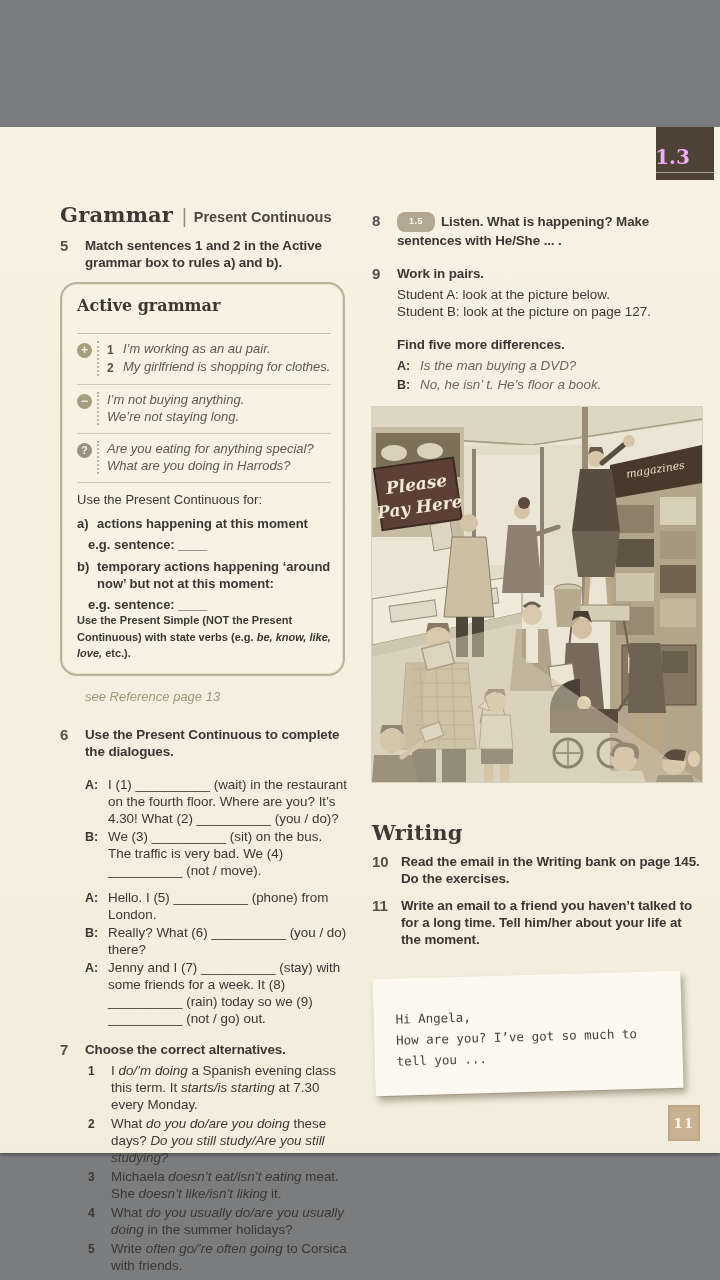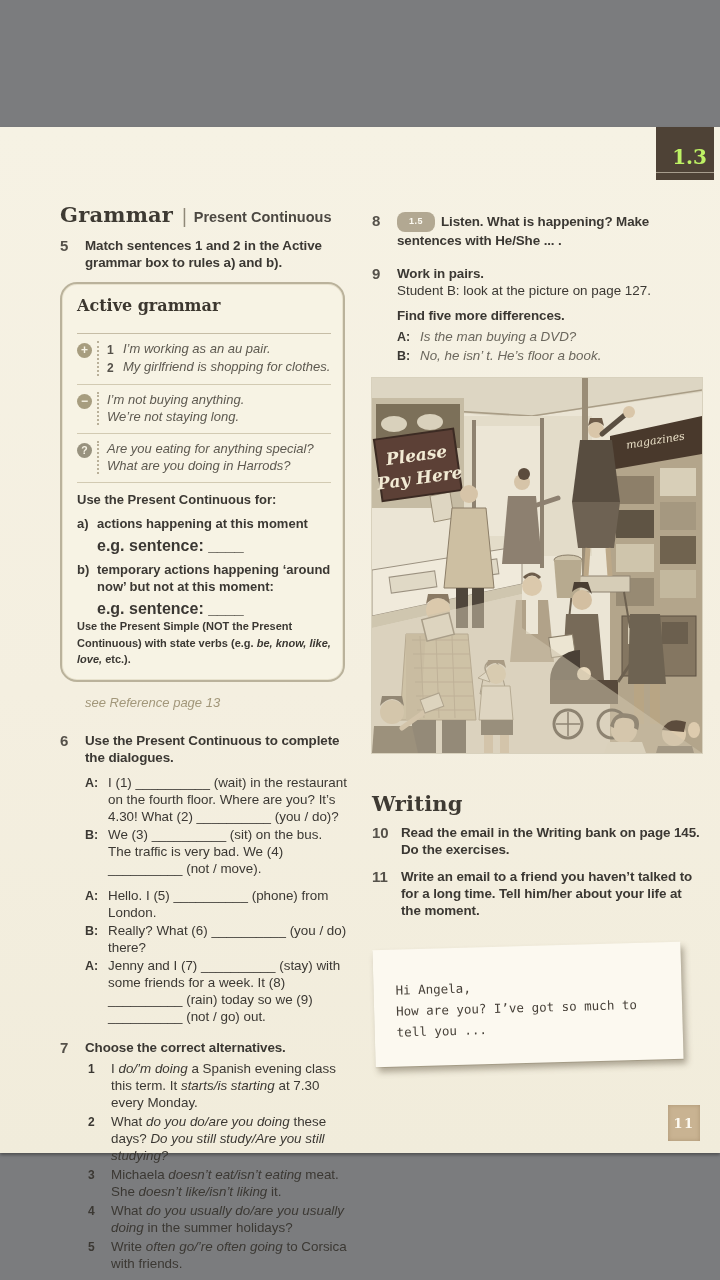--- a/index.html
+++ b/index.html
@@ -10,24 +10,24 @@
     -webkit-font-smoothing:antialiased;
   }
   .page{
     position:absolute;top:127px;left:0;width:720px;height:1026px;
     background:linear-gradient(180deg,#f6f2e4 0%,#f4efe0 55%,#f1ecdb 100%);
     box-shadow:0 2px 3px rgba(0,0,0,.35);
   }
   
   .unit-tab{
     position:absolute;top:0;right:6px;width:58px;height:53px;
-    background:#4e4236;color:#bef264;
+    background:#4e4236;color:#f0abfc;
     font-family:"DejaVu Serif",serif;font-weight:bold;font-size:20px;
     display:flex;align-items:flex-end;justify-content:flex-end;
-    padding:0 7px 11px 0;box-sizing:border-box;
+    padding:0 24px 11px 0;box-sizing:border-box;
   }
   .unit-tab::after{content:"";position:absolute;left:0;right:0;bottom:7px;height:1px;background:rgba(240,233,213,.55);}
   
   .col-l{position:absolute;left:60px;top:75px;width:287px;}
   .col-r{position:absolute;left:372px;top:85px;width:331px;}
   
   .big-head{font-family:"DejaVu Serif",serif;font-weight:bold;font-size:21px;color:#3e3a33;letter-spacing:.2px;}
   .big-head .div{font-weight:normal;color:#8f8878;font-size:19px;margin:0 6px 0 8px;}
   .big-head .sub{font-family:"Liberation Sans",sans-serif;font-weight:bold;font-size:14.5px;color:#4c4842;letter-spacing:0;}
   
@@ -52,24 +52,24 @@
   .ag-ico{
     flex:none;width:15px;height:15px;border-radius:50%;
     background:#a79d7f;color:#f7f3e5;font-size:12px;line-height:15px;text-align:center;font-weight:bold;
     margin:2px 5px 0 0;
   }
   .ag-ico.q{background:#98927f;font-size:10.5px;}
   .ag-dots{flex:none;border-left:2px dotted #b9b099;margin-right:8px;}
   .ag-txt{font-style:italic;color:#5d5950;font-size:13px;line-height:16.5px;}
   .ag-exline{display:flex;}
   .ag-exnum{flex:none;font-style:normal;font-weight:bold;color:#55514a;width:16px;font-size:12px;padding-top:1px;}
-  .ag-use{font-size:13px;line-height:16.5px;color:#3b3833;margin-top:9px;font-weight:bold;}
+  .ag-use{font-size:13px;line-height:16.5px;color:#3b3833;margin-top:9px;font-weight:normal;}
   .ag-rule{display:flex;margin-top:7px;font-size:13px;line-height:16.5px;color:#3b3833;font-weight:bold;}
   .ag-rl{flex:none;width:20px;}
-  .ag-eg{margin:5px 0 0 20px;font-size:16px;color:#3b3833;font-weight:bold;}
+  .ag-eg{margin:5px 0 0 11px;font-size:13px;color:#3b3833;font-weight:bold;}
   .ag-note{font-size:11px;line-height:16.5px;color:#3b3833;font-weight:bold;}
   .ag-note .it{font-style:italic;font-weight:bold;}
   .reference{margin:13px 0 0 25px;font-style:italic;font-size:13px;color:#a2977a;}
   
   .dlg{display:flex;margin-top:1px;}
   .dlg-label{flex:none;width:23px;font-weight:bold;font-size:12.5px;color:#3b3833;padding-top:1px;}
   .dlg-text{flex:1;font-size:13.4px;line-height:17px;color:#3b3833;}
   .dlg-text.it{font-style:italic;color:#6b675d;}
   .group-gap{height:9px;}
   
@@ -99,21 +99,21 @@
   }
   
   .pagenum{
     position:absolute;right:20px;bottom:12px;width:32px;height:36px;
     background:#c9b392;color:#fdfaf1;
     display:flex;align-items:center;justify-content:center;
     font-family:"DejaVu Serif",serif;font-weight:bold;font-size:13px;letter-spacing:1.5px;
     box-shadow:inset 0 0 4px rgba(120,95,60,.35);
   }
   .mt10{margin-top:10px;} .mt14{margin-top:14px;} .mt16{margin-top:16px;}
-  .mt22{margin-top:22px;} .mt4{margin-top:4px;} .mt6{margin-top:8px;} .mt8{margin-top:8px;}
+  .mt22{margin-top:22px;} .mt4{margin-top:4px;} .mt6{margin-top:16px;} .mt8{margin-top:8px;}
 </style>
 </head>
 <body>
 
 <div class="page">
 
   <div class="unit-tab">
     <span>1.3</span>
   </div>
 
@@ -251,20 +251,21 @@
       <div class="ex-num">8</div>
       <div class="ex-body rubric">
         <span class="audio-badge">1.5</span><span>Listen. What is happening? Make sentences with He/She ... .</span>
       </div>
     </div>
 
     <div class="ex mt16">
       <div class="ex-num">9</div>
       <div class="ex-body">
         <div class="rubric">Work in pairs.</div>
+        <div class="mt4">Student A: look at the picture below.</div>
         <div>Student B: look at the picture on page 127.</div>
         <div class="mt6 rubric">Find five more differences.</div>
         <div class="mt4">
           <div class="dlg">
             <span class="dlg-label">A:</span>
             <span class="dlg-text it">Is the man buying a DVD?</span>
           </div>
           <div class="dlg">
             <span class="dlg-label">B:</span>
             <span class="dlg-text it">No, he isn’ t. He’s floor a book.</span>

